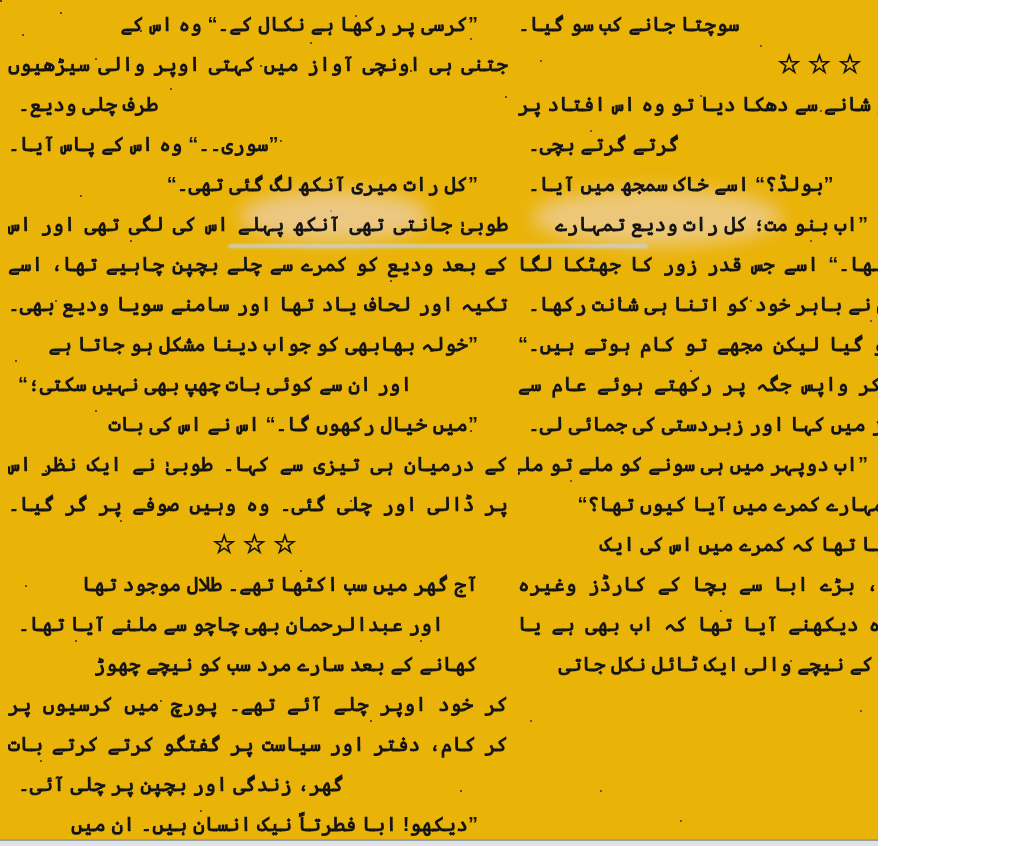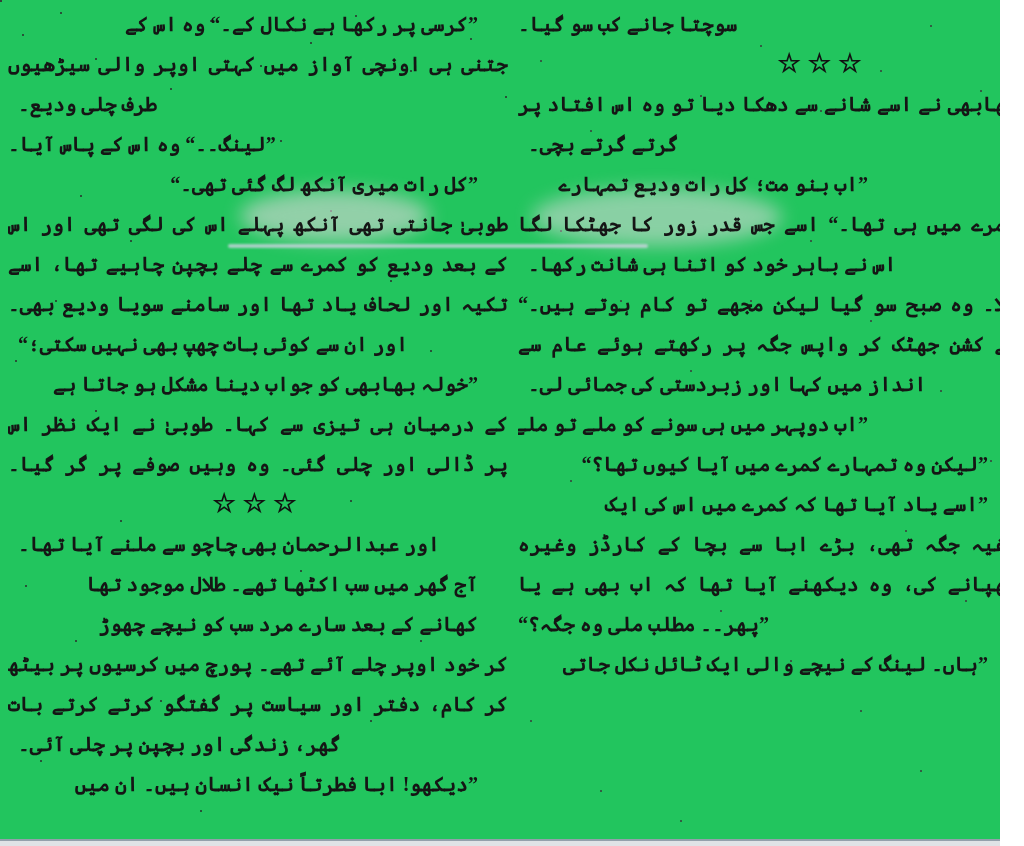--- a/index.html
+++ b/index.html
@@ -1,21 +1,21 @@
 <!DOCTYPE html>
 <html lang="ur"><head>
 <meta charset="utf-8">
 <style>
   html,body{margin:0;padding:0;background:#ffffff;}
   #scan-page{
     position:relative;
-    width:1000px;height:846px;
-    background:#22c55e;
+    width:878px;height:846px;
+    background:#eab308;
     overflow:hidden;
-    font-family:Liberation Serif, serif;
+    font-family:Liberation Sans, sans-serif;
     color:#151515;
   }
   .col{
     position:absolute;top:4px;
     direction:rtl;
     font-size:20px;
     font-weight:bold;
   }
   #col-left{left:8px;width:500px;}
   #col-right{left:518px;width:500px;}
@@ -69,53 +69,54 @@
   <div class="noise" id="noise-b"></div>
 
   <div class="smudge" id="smudge-pink-left"></div>
   <div class="smudge" id="smudge-pink-right"></div>
   <div class="smudge" id="smudge-blue-line"></div>
 
   <div class="col" id="col-left">
       <div class="line indent">”کرسی پر رکھا ہے نکال کے۔“ وہ اس کے</div>
       <div class="line full">جتنی ہی اونچی آواز میں کہتی اوپر والی سیڑھیوں کی</div>
       <div class="line left">طرف چلی ودیع۔</div>
-      <div class="line center">”لینگ۔۔“ وہ اس کے پاس آیا۔</div>
+      <div class="line center">”سوری۔۔“ وہ اس کے پاس آیا۔</div>
       <div class="line indent">”کل رات میری آنکھ لگ گئی تھی۔“</div>
       <div class="line full">طوبیٰ جانتی تھی آنکھ پہلے اس کی لگی تھی اور اس</div>
       <div class="line full">کے بعد ودیع کو کمرے سے چلے بچپن چاہیے تھا، اسے</div>
       <div class="line full">تکیہ اور لحاف یاد تھا اور سامنے سویا ودیع بھی۔</div>
+      <div class="line indent">”خولہ بھابھی کو جواب دینا مشکل ہو جاتا ہے</div>
       <div class="line left">اور ان سے کوئی بات چھپ بھی نہیں سکتی؛“</div>
-      <div class="line indent">”خولہ بھابھی کو جواب دینا مشکل ہو جاتا ہے</div>
+      <div class="line indent">”میں خیال رکھوں گا۔“ اس نے اس کی بات</div>
       <div class="line full">کے درمیان ہی تیزی سے کہا۔ طوبیٰ نے ایک نظر اس</div>
       <div class="line full">پر ڈالی اور چلی گئی۔ وہ وہیں صوفے پر گر گیا۔</div>
       <div class="line stars">☆☆☆</div>
+      <div class="line indent">آج گھر میں سب اکٹھا تھے۔ طلال موجود تھا</div>
       <div class="line left">اور عبدالرحمان بھی چاچو سے ملنے آیا تھا۔</div>
-      <div class="line indent">آج گھر میں سب اکٹھا تھے۔ طلال موجود تھا</div>
       <div class="line indent">کھانے کے بعد سارے مرد سب کو نیچے چھوڑ</div>
       <div class="line full">کر خود اوپر چلے آئے تھے۔ پورچ میں کرسیوں پر بیٹھ</div>
       <div class="line full">کر کام، دفتر اور سیاست پر گفتگو کرتے کرتے بات</div>
       <div class="line left">گھر، زندگی اور بچپن پر چلی آئی۔</div>
       <div class="line indent">”دیکھو! ابا فطرتاً نیک انسان ہیں۔ ان میں</div>
     </div>
   <div class="col" id="col-right">
       <div class="line center">سوچتا جانے کب سو گیا۔</div>
       <div class="line stars">☆☆☆</div>
       <div class="line full">بھابھی نے اسے شانے سے دھکا دیا تو وہ اس افتاد پر</div>
       <div class="line left">گرتے گرتے بچی۔</div>
+      <div class="line left">”بولڈ؟“ اسے خاک سمجھ میں آیا۔</div>
       <div class="line indent-lg">”اب بنو مت؛ کل رات ودیع تمہارے</div>
       <div class="line full">کمرے میں ہی تھا۔“ اسے جس قدر زور کا جھٹکا لگا</div>
       <div class="line left">اس نے باہر خود کو اتنا ہی شانت رکھا۔</div>
       <div class="line full">چلا۔ وہ صبح سو گیا لیکن مجھے تو کام ہوتے ہیں۔“ اکرا</div>
       <div class="line full">نے کشن جھٹک کر واپس جگہ پر رکھتے ہوئے عام سے</div>
       <div class="line left">انداز میں کہا اور زبردستی کی جمائی لی۔</div>
       <div class="line indent-lg">”اب دوپہر میں ہی سونے کو ملے تو ملے۔“</div>
       <div class="line indent">”لیکن وہ تمہارے کمرے میں آیا کیوں تھا؟“</div>
       <div class="line indent">”اسے یاد آیا تھا کہ کمرے میں اس کی ایک</div>
       <div class="line full">خفیہ جگہ تھی، بڑے ابا سے بچا کے کارڈز وغیرہ</div>
       <div class="line full">چھپانے کی، وہ دیکھنے آیا تھا کہ اب بھی ہے یا نہیں۔“</div>
-      <div class="line center">”پھر۔۔ مطلب ملی وہ جگہ؟“</div>
       <div class="line indent">”ہاں۔ لینگ کے نیچے والی ایک ٹائل نکل جاتی</div>
     </div>
 
   <div id="edge-line"></div>
   <div id="edge-strip"></div>
 </div>
 
 </body></html>

